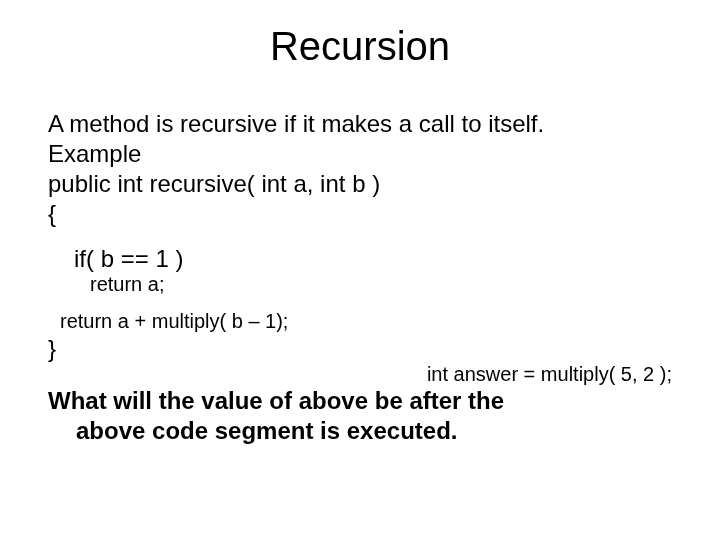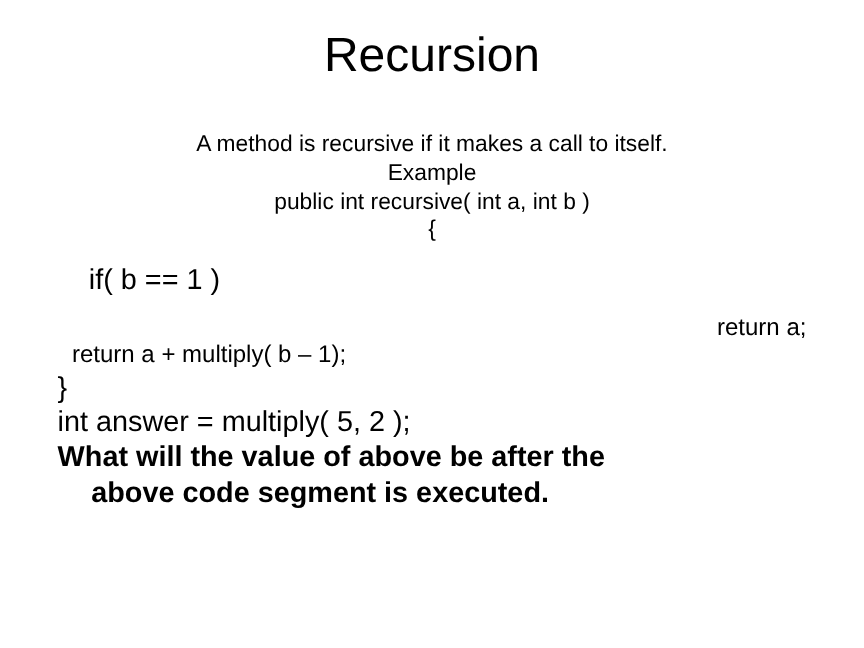--- a/index.html
+++ b/index.html
@@ -12,51 +12,50 @@
       padding: 20px 48px 0 48px;
     }
     .title {
       text-align: center;
       font-size: 40px;
       font-weight: 400;
       margin-top: 4px;
       margin-bottom: 40px;
     }
     .body-line {
-      font-size: 19px;
+      font-size: 24px;
       font-weight: 400;
       line-height: 1.25;
-      text-align: center;
     }
     .code-line-1 {
       font-size: 24px;
       font-weight: 400;
       margin-top: 16px;
       padding-left: 26px;
     }
     .code-line-2 {
       font-size: 20px;
       font-weight: 400;
-      margin-top: 14px;
       padding-left: 42px;
-      text-align: right;
     }
     .code-line-3 {
       font-size: 20px;
       font-weight: 400;
+      margin-top: 14px;
       padding-left: 12px;
     }
     .closing-brace {
       font-size: 24px;
       font-weight: 400;
       margin-top: 2px;
     }
     .answer-line {
-      font-size: 24px;
+      font-size: 20px;
       font-weight: 400;
+      text-align: right;
     }
     .question {
       font-size: 24px;
       font-weight: 700;
       line-height: 1.25;
       padding-left: 0;
       text-indent: 0;
     }
     .question-indent {
       padding-left: 28px;

